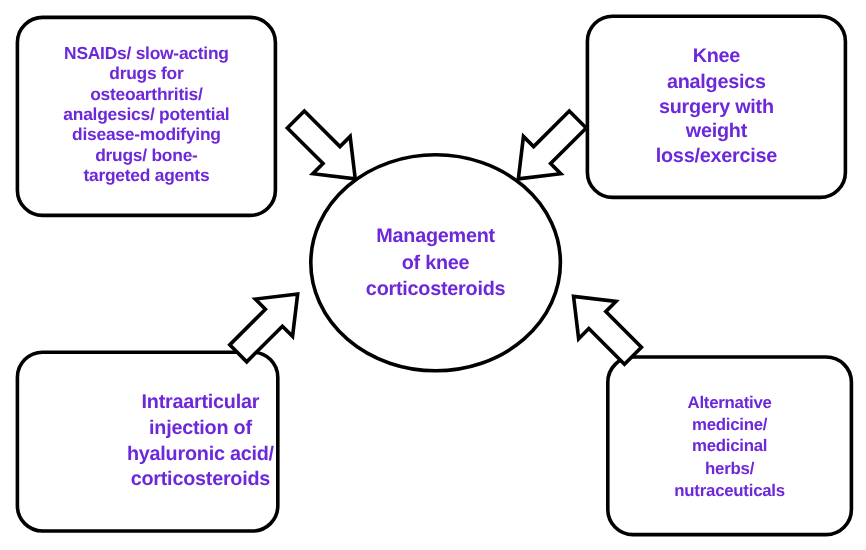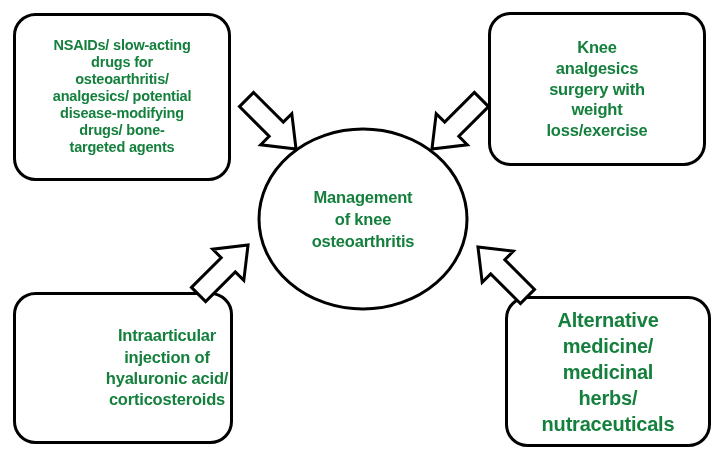--- a/index.html
+++ b/index.html
@@ -21,21 +21,21 @@
     top: 0;
     width: 722px;
     height: 458px;
   }
   .node-text {
     position: absolute;
     display: flex;
     align-items: center;
     justify-content: center;
     text-align: center;
-    color: #15803d;
+    color: #6d28d9;
     font-weight: bold;
     line-height: 1.18;
     white-space: pre-line;
     letter-spacing: -0.2px;
     pointer-events: none;
   }
   #text-tl {
     left: 16px; top: 15px; width: 212px; height: 163px;
     font-size: 14.5px;
   }
@@ -45,21 +45,21 @@
     line-height: 1.25;
   }
   #text-bl {
     left: 16px; top: 294px; width: 214px; height: 148px;
     font-size: 16.5px;
     line-height: 1.3;
     margin-left: 44px;
   }
   #text-br {
     left: 508px; top: 298px; width: 200px; height: 147px;
-    font-size: 20px;
+    font-size: 14px;
     line-height: 1.3;
   }
   #text-center {
     left: 263px; top: 133px; width: 200px; height: 172px;
     font-size: 16.5px;
     line-height: 1.35;
   }
 </style>
 </head>
 <body>
@@ -116,15 +116,15 @@
 corticosteroids</div>
 
   <div class="node-text" id="text-br">Alternative
 medicine/
 medicinal
 herbs/
 nutraceuticals</div>
 
   <div class="node-text" id="text-center">Management
 of knee
-osteoarthritis</div>
+corticosteroids</div>
 
 </div>
 
 </body></html>

